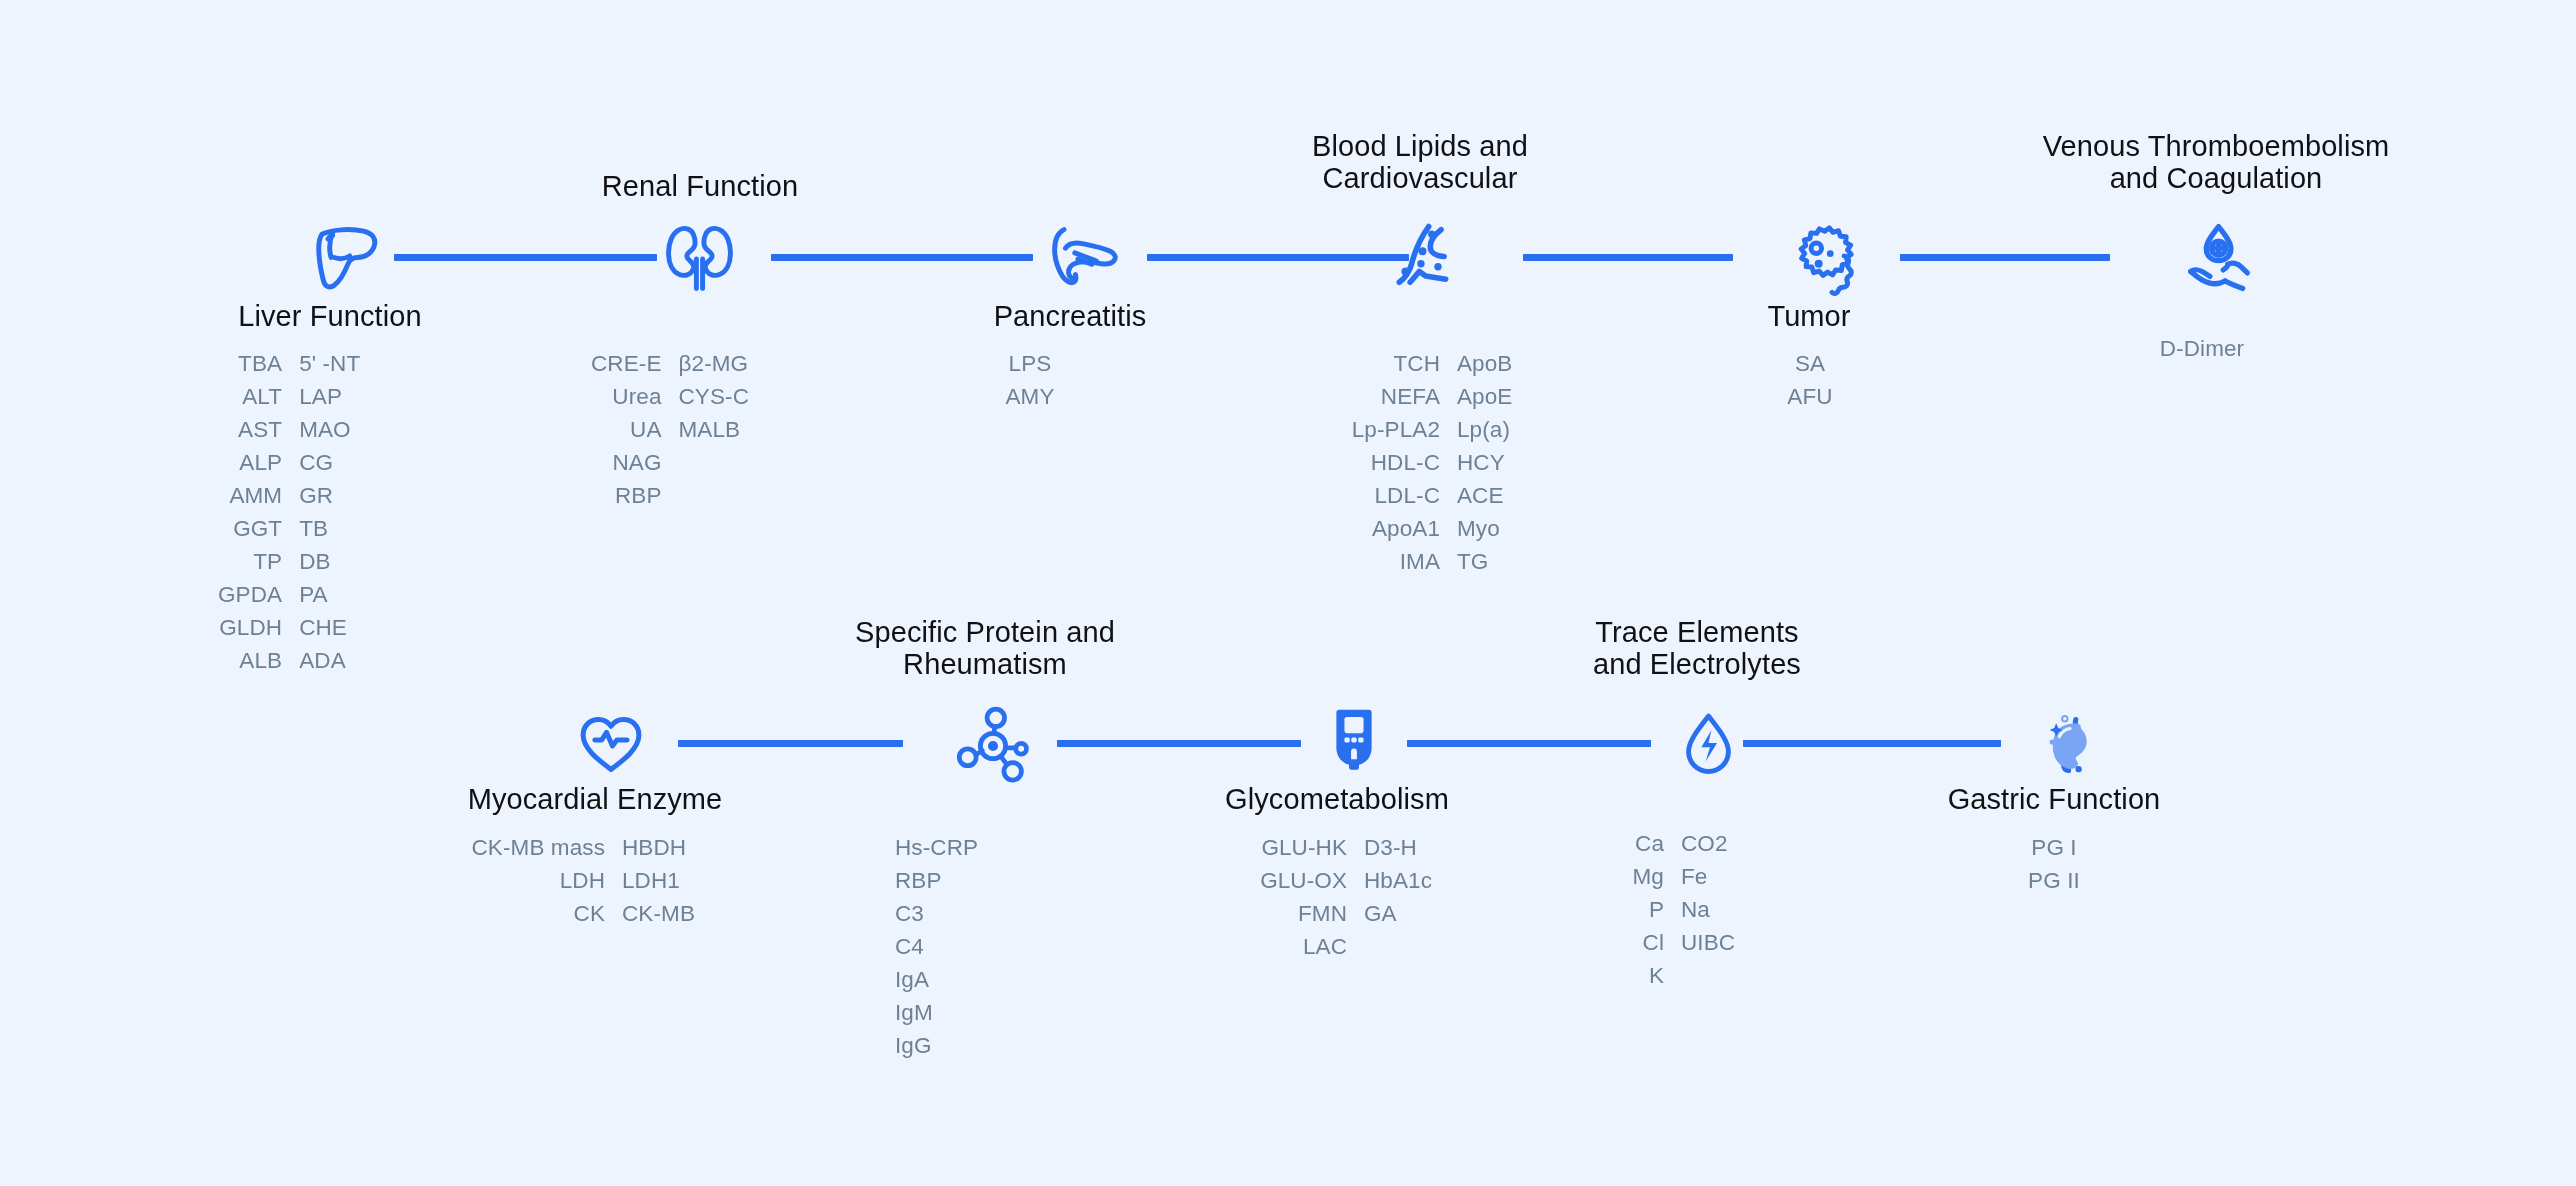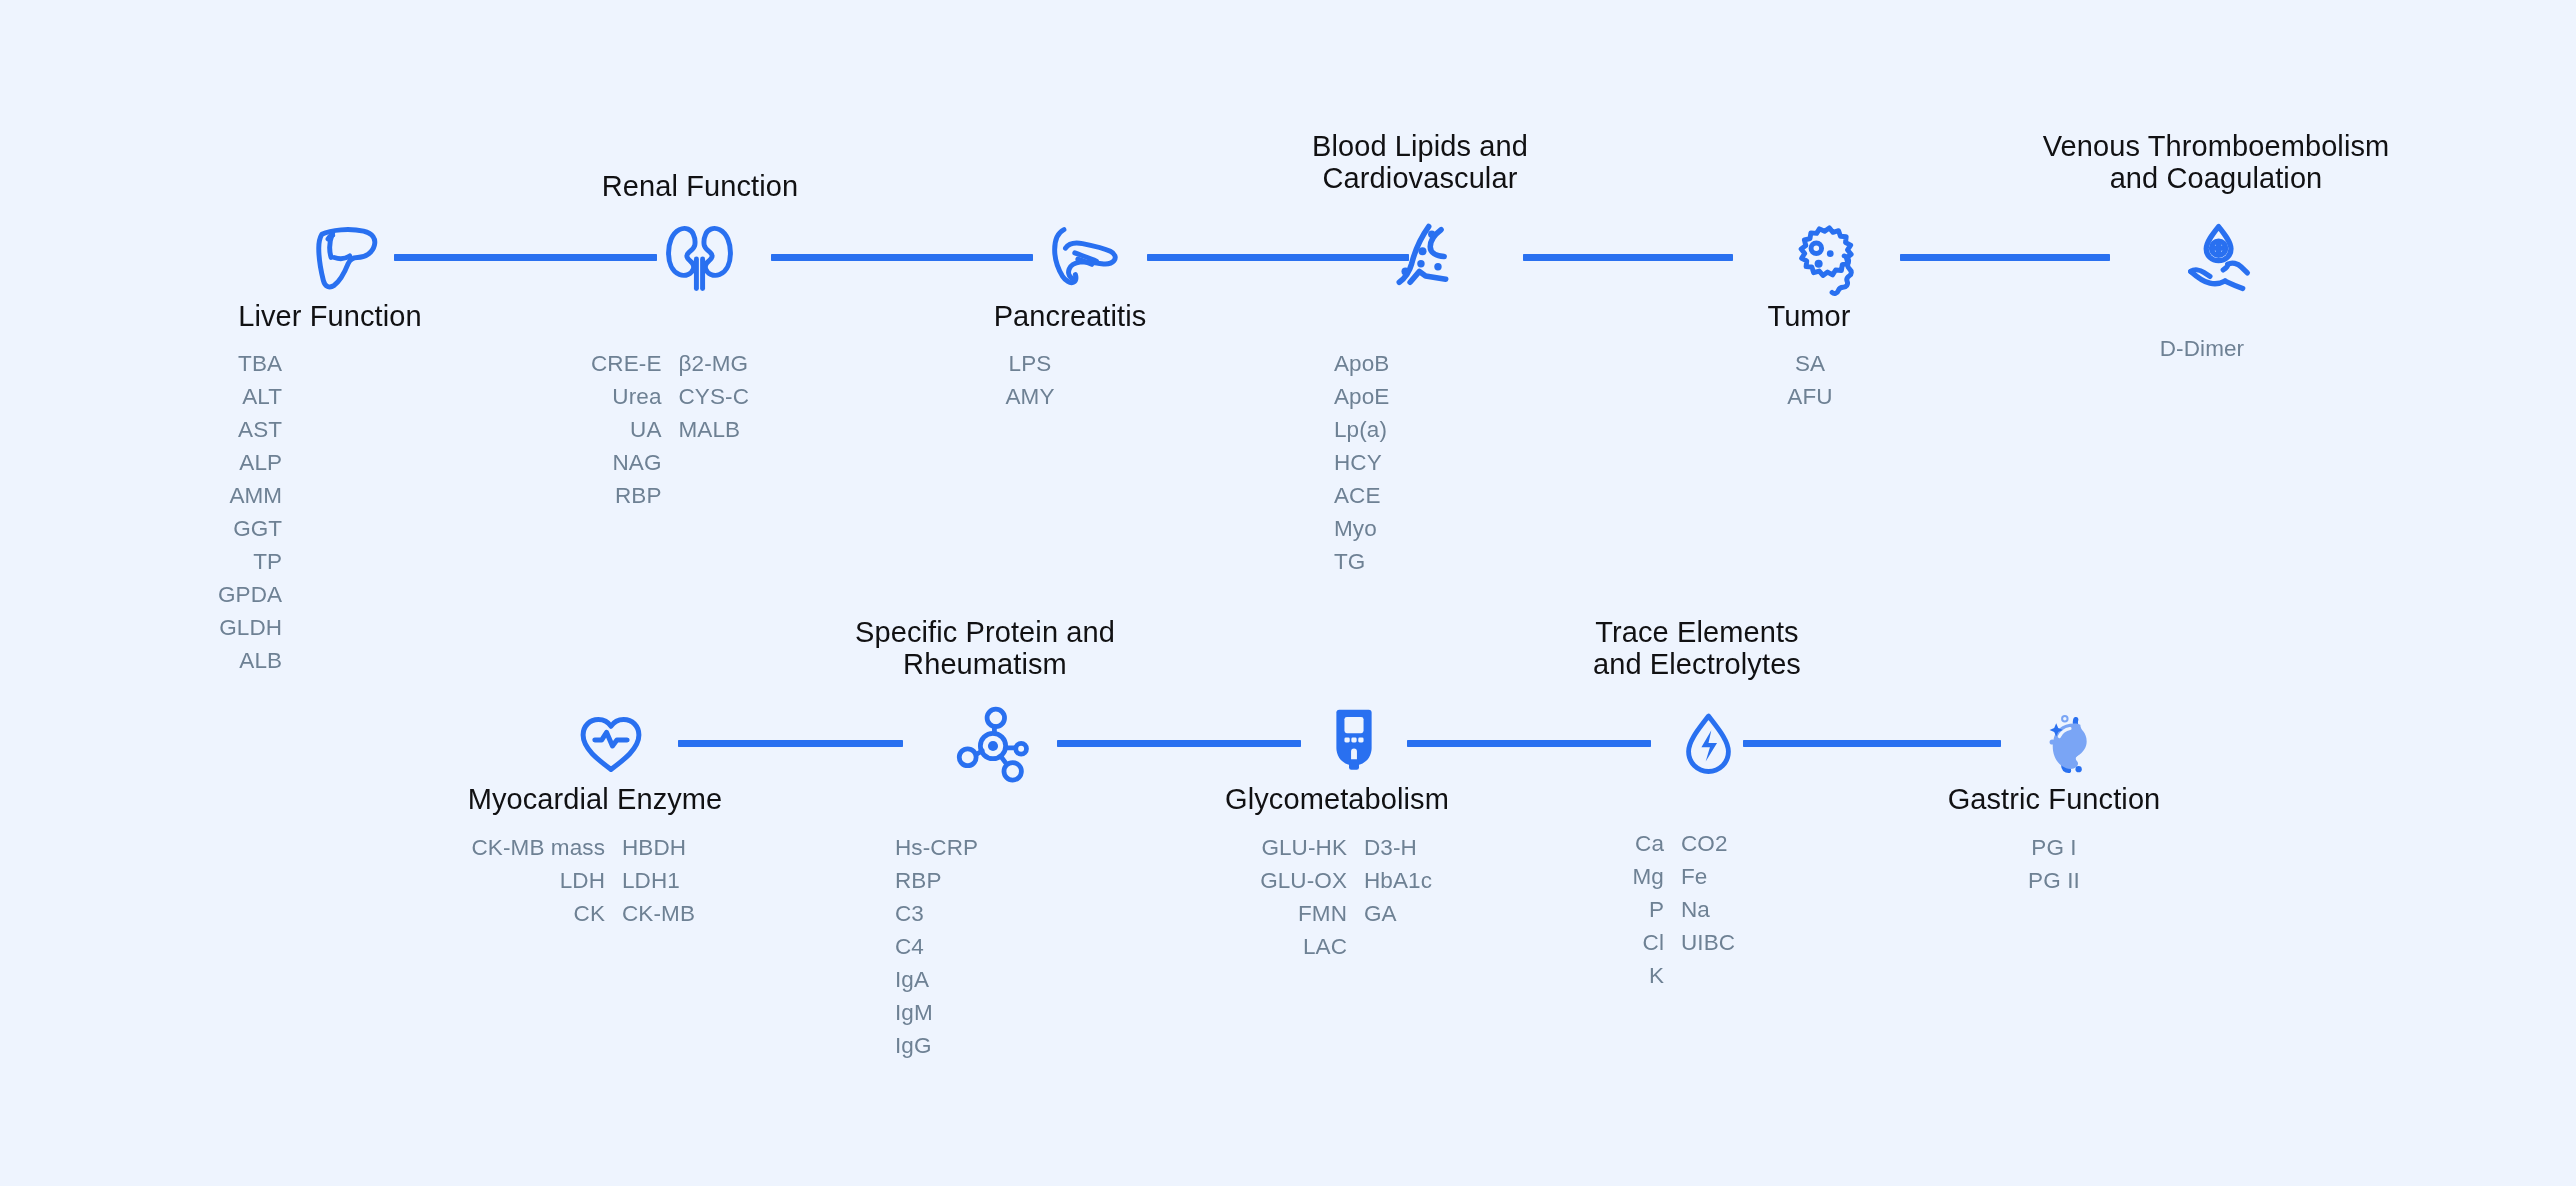--- a/index.html
+++ b/index.html
@@ -76,20 +76,32 @@
         <div>ALT</div>
         <div>AST</div>
         <div>ALP</div>
         <div>AMM</div>
         <div>GGT</div>
         <div>TP</div>
         <div>GPDA</div>
         <div>GLDH</div>
         <div>ALB</div>
       </div>
+      <div class="col col-r">
+        <div>5' -NT</div>
+        <div>LAP</div>
+        <div>MAO</div>
+        <div>CG</div>
+        <div>GR</div>
+        <div>TB</div>
+        <div>DB</div>
+        <div>PA</div>
+        <div>CHE</div>
+        <div>ADA</div>
+      </div>
     </div>
   </div>
 
   <div class="node">
     <div class="title" style="left:449px;top:170px;">Renal Function</div>
     <div class="icon-wrap" style="left:637px;top:201px;">
       <svg width="99" height="99" viewBox="0 0 64 64" fill="none" stroke="#2970f0" stroke-width="3.2" stroke-linecap="round" stroke-linejoin="round">
         <path d="M28 17c-1-3-5-5-9-3-5 2.5-7 9-7 15s2 12 7 14c4 1.6 8-.6 9-3.6.7-2.2-.4-4-2-5.2-2.2-1.6-3-3.6-1-5.4 1.6-1.4 3.6-2.6 4-5 .3-2 0-4.6-1-6.8z"></path>
         <path d="M36 17c1-3 5-5 9-3 5 2.5 7 9 7 15s-2 12-7 14c-4 1.6-8-.6-9-3.6-.7-2.2.4-4 2-5.2 2.2-1.6 3-3.6 1-5.4-1.6-1.4-3.6-2.6-4-5-.3-2 0-4.6 1-6.8z"></path>
         <path d="M30 33v19"></path>
@@ -139,20 +151,29 @@
         <path d="M44 14c-4 3-7 7-7 11 0 4 4 6 9 6.4"></path>
         <path d="M24 48l6-7 4 3 13 2"></path>
         <circle cx="38" cy="17" r="2.4" fill="#2970f0" stroke="none"></circle>
         <circle cx="32" cy="28" r="2.6" fill="#2970f0" stroke="none"></circle>
         <circle cx="31" cy="36" r="2.4" fill="#2970f0" stroke="none"></circle>
         <circle cx="21" cy="41" r="2.6" fill="#2970f0" stroke="none"></circle>
         <circle cx="42" cy="38" r="2.4" fill="#2970f0" stroke="none"></circle>
       </svg>
     </div>
     <div class="items" style="left:1334px;top:347px;">
+      <div class="col col-l" style="min-width:106px;">
+        <div>TCH</div>
+        <div>NEFA</div>
+        <div>Lp-PLA2</div>
+        <div>HDL-C</div>
+        <div>LDL-C</div>
+        <div>ApoA1</div>
+        <div>IMA</div>
+      </div>
       <div class="col col-r">
         <div>ApoB</div>
         <div>ApoE</div>
         <div>Lp(a)</div>
         <div>HCY</div>
         <div>ACE</div>
         <div>Myo</div>
         <div>TG</div>
       </div>
     </div>

